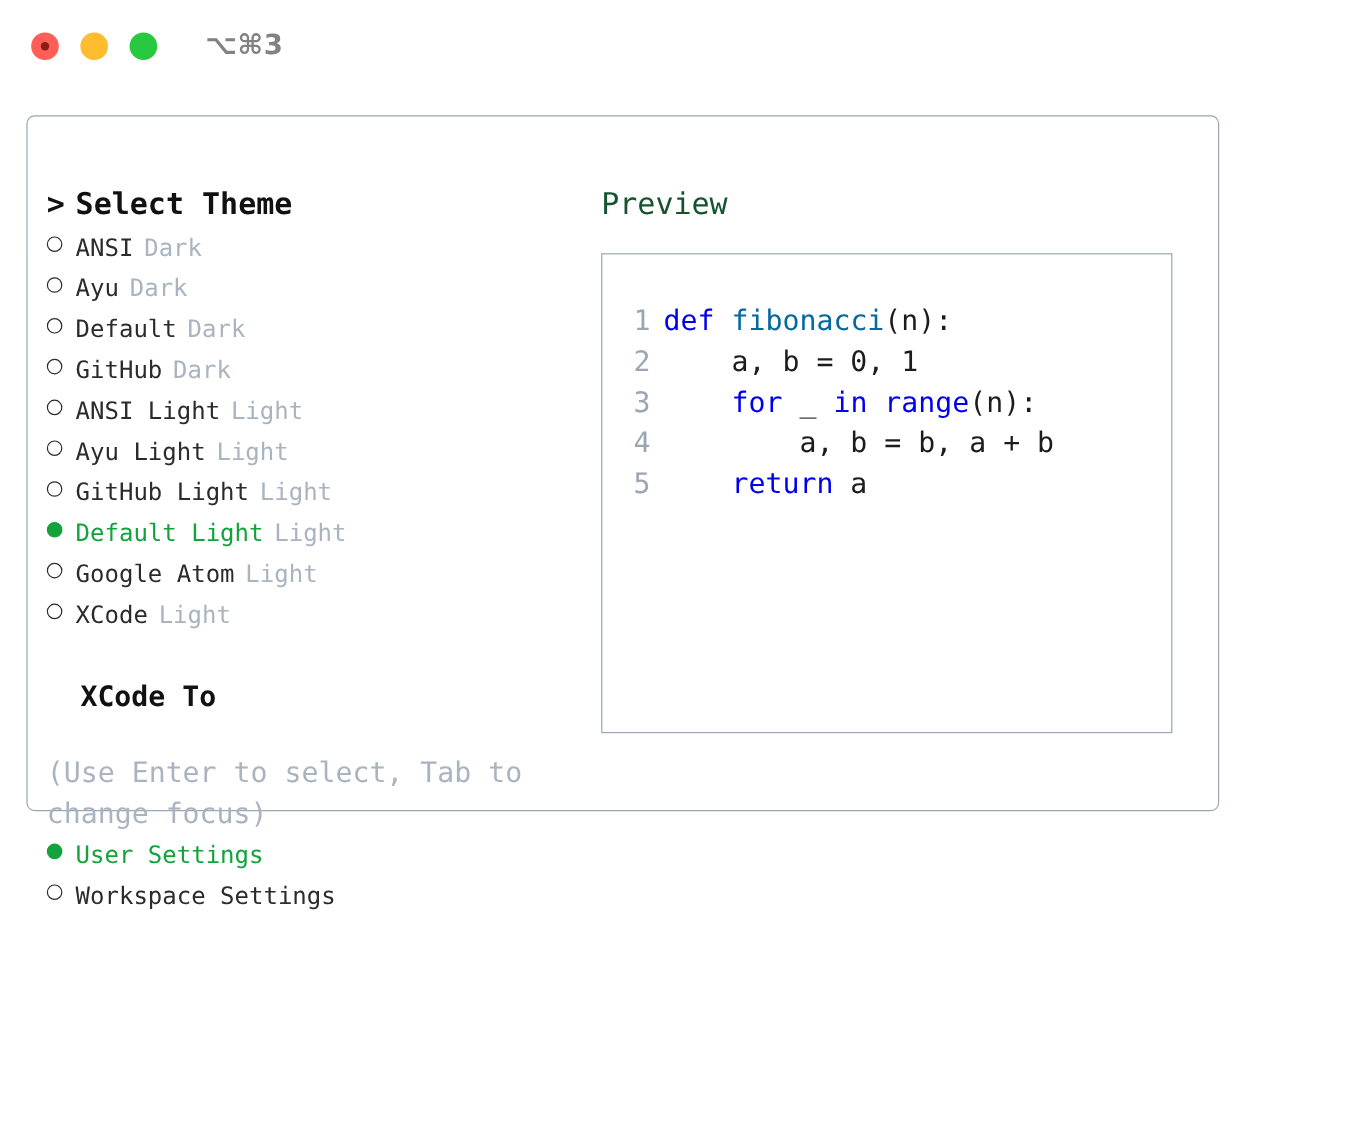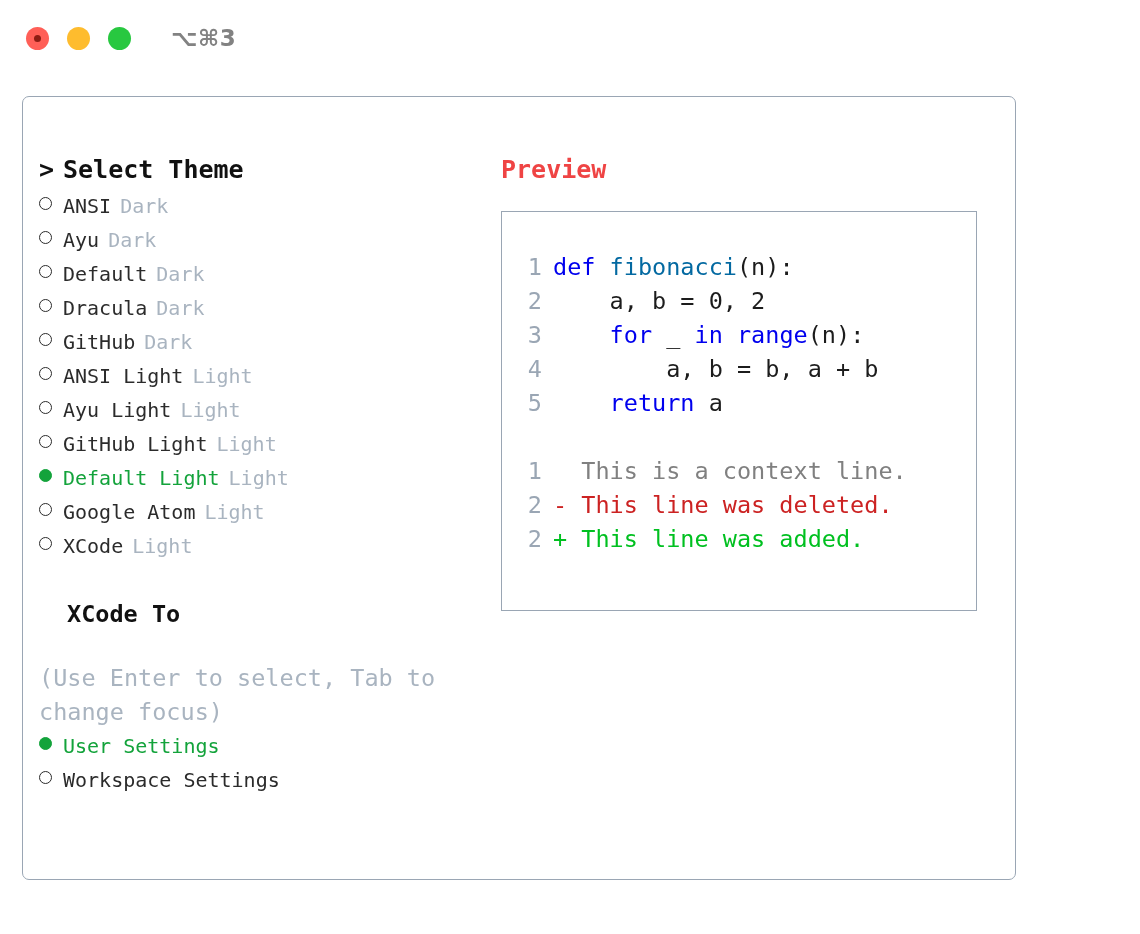--- a/index.html
+++ b/index.html
@@ -66,21 +66,21 @@
     letter-spacing: 0.5px;
     font-family: "DejaVu Sans", "Liberation Sans", sans-serif;
   }
 
   
   #main-panel {
     position: absolute;
     left: 22px;
     top: 96px;
     width: 994px;
-    height: 784px;
+    height: 580px;
     box-sizing: border-box;
     border: 1.6px solid #9aa6b4;
     border-radius: 7px;
     background: #ffffff;
   }
 
   
   #theme-column {
     position: absolute;
     left: 16px;
@@ -151,22 +151,22 @@
 
   
   #preview-column {
     position: absolute;
     left: 478px;
     top: 54px;
     width: 500px;
   }
   #preview-heading {
     font-size: 25px;
-    font-weight: bold;
-    color: #ef4444;
+    font-weight: normal;
+    color: #14532d;
     height: 38px;
     line-height: 38px;
   }
   #preview-box {
     margin-top: 22px;
     width: 476px;
     height: 400px;
     box-sizing: border-box;
     border: 1.8px solid #9aa6b4;
     background: #ffffff;
@@ -212,21 +212,20 @@
     <div id="theme-column">
 
       <div id="section-heading">
         <span class="caret">&gt;</span><span>Select Theme</span>
       </div>
 
       <div id="theme-items">
           <div class="row"><span class="marker"><span class="marker-dot"></span></span><span class="label">ANSI</span><span class="suffix">Dark</span></div>
           <div class="row"><span class="marker"><span class="marker-dot"></span></span><span class="label">Ayu</span><span class="suffix">Dark</span></div>
           <div class="row"><span class="marker"><span class="marker-dot"></span></span><span class="label">Default</span><span class="suffix">Dark</span></div>
-          <div class="row"><span class="marker"><span class="marker-dot"></span></span><span class="label">Dracula</span><span class="suffix">Dark</span></div>
           <div class="row"><span class="marker"><span class="marker-dot"></span></span><span class="label">GitHub</span><span class="suffix">Dark</span></div>
           <div class="row"><span class="marker"><span class="marker-dot"></span></span><span class="label">ANSI Light</span><span class="suffix">Light</span></div>
           <div class="row"><span class="marker"><span class="marker-dot"></span></span><span class="label">Ayu Light</span><span class="suffix">Light</span></div>
           <div class="row"><span class="marker"><span class="marker-dot"></span></span><span class="label">GitHub Light</span><span class="suffix">Light</span></div>
           <div class="row selected"><span class="marker"><span class="marker-dot"></span></span><span class="label">Default Light</span><span class="suffix">Light</span></div>
           <div class="row"><span class="marker"><span class="marker-dot"></span></span><span class="label">Google Atom</span><span class="suffix">Light</span></div>
           <div class="row"><span class="marker"><span class="marker-dot"></span></span><span class="label">XCode</span><span class="suffix">Light</span></div>
         </div>
 
       <div class="group-gap"></div>
@@ -240,28 +239,23 @@
           <div class="row"><span class="marker"><span class="marker-dot"></span></span><span class="label">Workspace Settings</span></div>
         </div>
     </div>
 
     <div id="preview-column">
       <div id="preview-heading">Preview</div>
 
       <div id="preview-box">
         <div id="preview-code">
             <div class="code-line"><span class="lineno">1</span><span class="tok-kw">def</span><span class="tok-pl"> </span><span class="tok-fn">fibonacci</span><span class="tok-pl">(n):</span></div>
-            <div class="code-line"><span class="lineno">2</span><span class="tok-pl">    a, b = 0, 2</span></div>
+            <div class="code-line"><span class="lineno">2</span><span class="tok-pl">    a, b = 0, 1</span></div>
             <div class="code-line"><span class="lineno">3</span><span class="tok-pl">    </span><span class="tok-kw">for</span><span class="tok-pl"> _ </span><span class="tok-kw">in</span><span class="tok-pl"> </span><span class="tok-kw">range</span><span class="tok-pl">(n):</span></div>
             <div class="code-line"><span class="lineno">4</span><span class="tok-pl">        a, b = b, a + b</span></div>
             <div class="code-line"><span class="lineno">5</span><span class="tok-pl">    </span><span class="tok-kw">return</span><span class="tok-pl"> a</span></div>
           </div>
         <div class="blank-line"></div>
-        <div id="preview-diff">
-            <div class="code-line"><span class="lineno">1</span><span class="diff-ctx">  This is a context line.</span></div>
-            <div class="code-line"><span class="lineno">2</span><span class="diff-del">- This line was deleted.</span></div>
-            <div class="code-line"><span class="lineno">2</span><span class="diff-add">+ This line was added.</span></div>
-          </div>
       </div>
     </div>
 
   </div>
 </div>
 
 </body></html>

